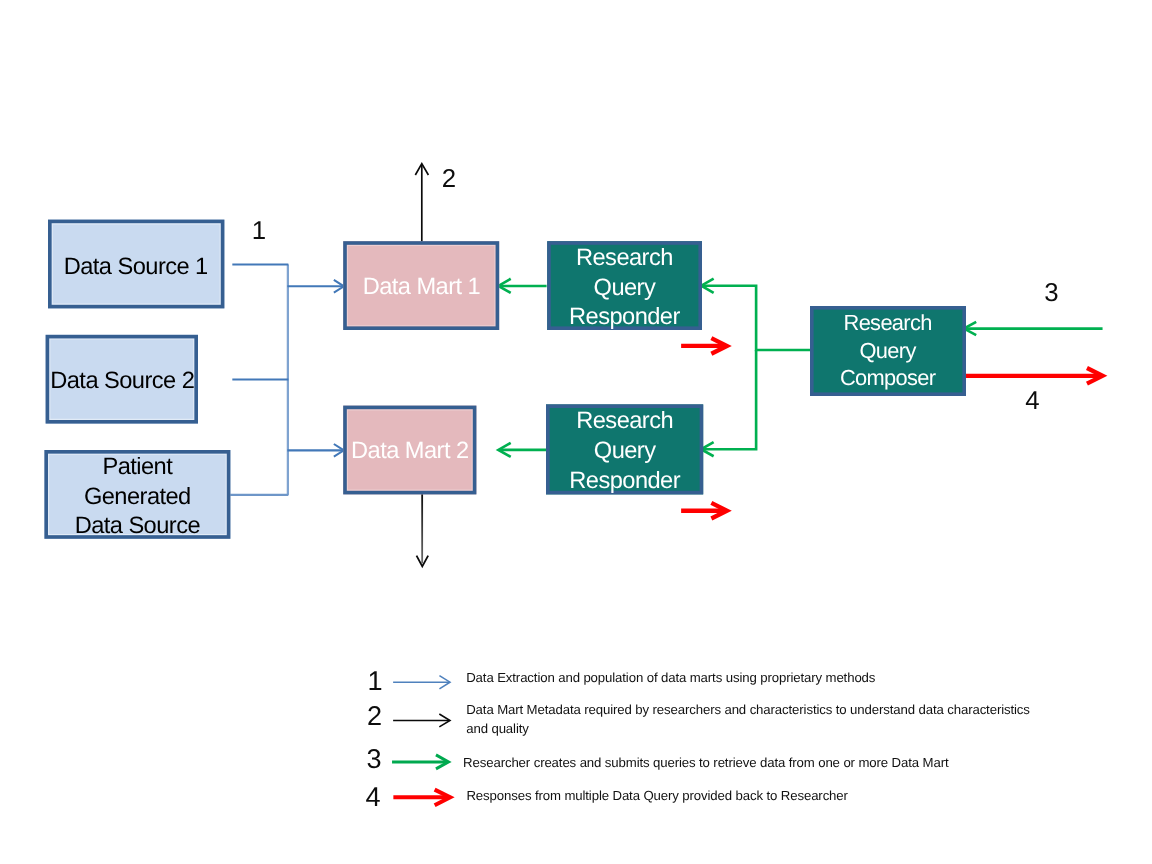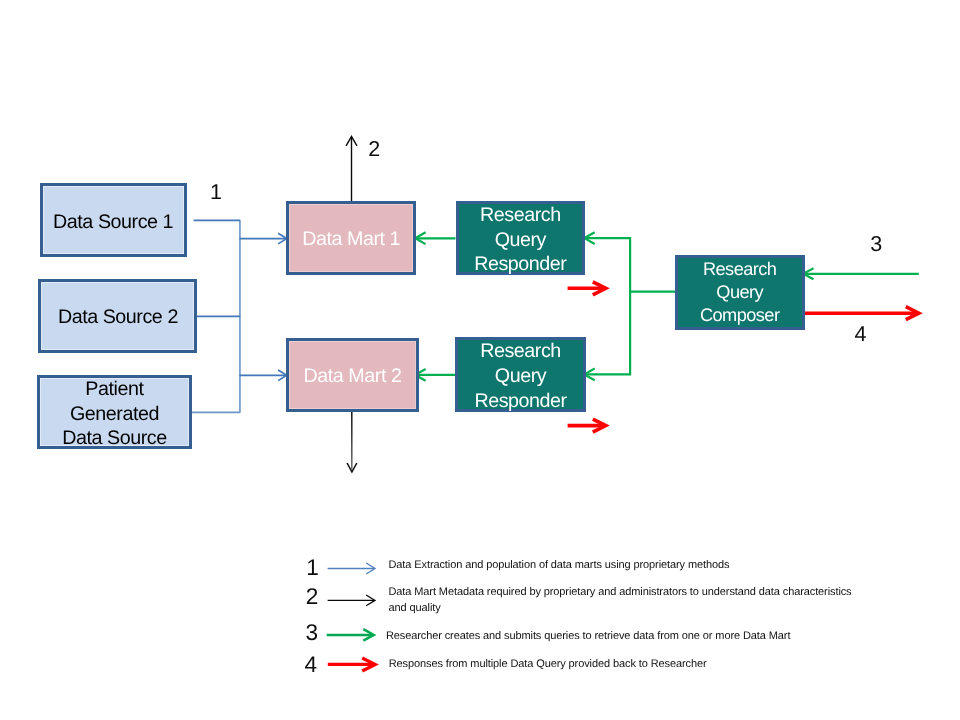--- a/index.html
+++ b/index.html
@@ -74,33 +74,33 @@
       <path d="M567.6 425.6 H604.0"></path>
       <path d="M592.8 419.1 L605.8 425.6 L592.8 432.1"></path>
       <path d="M802.4 313.2 H917.0"></path>
       <path d="M905.8 306.7 L918.8 313.2 L905.8 319.7"></path>
     </g>
   </svg>
 
   <div class="box b-src" style="left:39.6px;top:183px;width:147px;height:74.3px;">
     <span class="lbl">Data Source 1</span>
   </div>
-  <div class="box b-src" style="left:38.4px;top:278.7px;width:159px;height:74.4px;">
+  <div class="box b-src" style="left:38.4px;top:278.7px;width:127px;height:74.4px;">
     <span class="lbl">Data Source 2</span>
   </div>
   <div class="box b-src" style="left:37.2px;top:375.1px;width:154.5px;height:74.3px;align-items:center;">
     <span class="lbl">Patient
 Generated
 Data Source</span>
   </div>
 
   <div class="box b-mart" style="left:286px;top:201px;width:130.3px;height:73.9px;">
     <span class="lbl">Data Mart 1</span>
   </div>
-  <div class="box b-mart" style="left:286px;top:338.1px;width:133px;height:73.6px;">
+  <div class="box b-mart" style="left:286px;top:338.1px;width:111px;height:73.6px;">
     <span class="lbl">Data Mart 2</span>
   </div>
 
   <div class="box b-purple" style="left:455.5px;top:201px;width:129.7px;height:74.2px;">
     <span class="lbl">Research
 Query
 Responder</span>
   </div>
   <div class="box b-purple" style="left:455.1px;top:337.1px;width:130.9px;height:74.6px;">
     <span class="lbl">Research
@@ -116,21 +116,21 @@
   <div class="num" style="left:209.9px;top:181.7px;">1</div>
   <div class="num" style="left:368.2px;top:138.8px;">2</div>
   <div class="num" style="left:870.2px;top:234.0px;">3</div>
   <div class="num" style="left:854.4px;top:324.0px;">4</div>
 
   <div>
     <div class="lg-num" style="left:306.3px;top:557.3px;">1</div>
     <div class="lg-txt" style="left:388.5px;top:558.0px;width:400px;">Data Extraction and population of data marts using proprietary methods</div>
 
     <div class="lg-num" style="left:305.8px;top:585.9px;">2</div>
-    <div class="lg-txt" style="left:388.5px;top:585.2px;width:470px;">Data Mart Metadata required by proprietary  and administrators to understand data characteristics and quality</div>
+    <div class="lg-txt" style="left:388.5px;top:585.2px;width:470px;">Data Mart Metadata required by researchers  and characteristics to understand data characteristics and quality</div>
 
     <div class="lg-num" style="left:305.5px;top:621.8px;">3</div>
     <div class="lg-txt" style="left:385.9px;top:628.7px;width:480px;">Researcher creates and submits queries to retrieve data from one or more Data Mart</div>
 
     <div class="lg-num" style="left:304.6px;top:654.4px;">4</div>
     <div class="lg-txt" style="left:388.7px;top:657.3px;width:400px;">Responses from multiple  Data Query provided back to Researcher</div>
 
     <svg class="ov" viewBox="0 0 960 720">
       <g stroke="#4F81BD" fill="none" stroke-width="1.3">
         <path d="M327.6 568.5 H374.5"></path>

